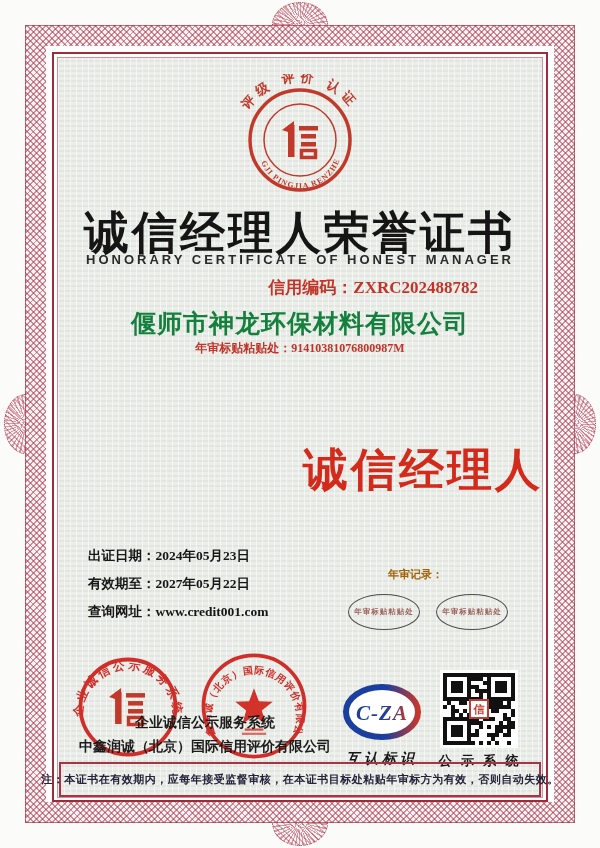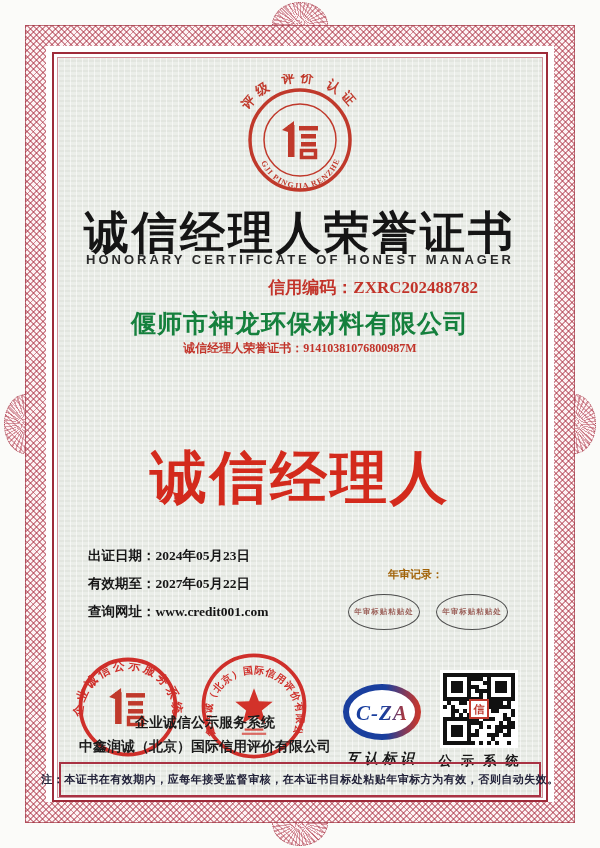--- a/index.html
+++ b/index.html
@@ -45,22 +45,22 @@
   .credit-line { left:0; top:276px; width:478px; text-align:right;
     font-size:17px; font-weight:bold; color:#c2342a; white-space:nowrap; }
 
   
   .company { left:57px; top:307px; width:486px; text-align:center;
     font-size:25px; font-weight:bold; color:#15803d; letter-spacing:1px; white-space:nowrap; }
   .uscc { left:57px; top:340px; width:486px; text-align:center;
     font-size:12px; font-weight:bold; color:#c2342a; white-space:nowrap; }
   .person { left:57px; top:372px; width:486px; text-align:center;
     font-size:44px; font-weight:bold; color:#111; letter-spacing:10px; white-space:nowrap; }
-  .honor { left:57px; top:440px; width:486px; text-align:center;
-    font-size:57px; font-weight:bold; color:#d32a1c; letter-spacing:3px; white-space:nowrap; }
+  .honor { left:57px; top:440px; width:486px; text-align:right;
+    font-size:45px; font-weight:bold; color:#d32a1c; letter-spacing:3px; white-space:nowrap; }
 
   
   .details { left:88px; top:547px; }
   .drow { font-size:13.5px; font-weight:bold; color:#161616; margin-bottom:10px; white-space:nowrap; }
   .annual-label { left:388px; top:567px; font-size:11px; font-weight:bold; color:#a16207; white-space:nowrap; }
   .slot { width:72px; height:36px; border:1.5px solid #4d4d4d; border-radius:50%;
     display:flex; align-items:center; justify-content:center;
     font-size:7.5px; color:#9c625b; font-weight:bold; letter-spacing:1px; white-space:nowrap; }
   .slot1 { left:348px; top:594px; } .slot2 { left:436px; top:594px; }
 
@@ -126,21 +126,21 @@
         <textPath href="#arcBotEn" startOffset="50%" text-anchor="middle">PINGJI PINGJIA RENZHENG</textPath>
       </text>
       <use href="#xin-logo" transform="translate(60,43)"></use>
     </svg>
 
     <div class="abs title">诚信经理人荣誉证书</div>
     <div class="abs subtitle">HONORARY CERTIFICATE OF HONEST MANAGER</div>
     <div class="abs credit-line"><span>信用编码：</span><span>ZXRC202488782</span></div>
 
     <div class="abs company">偃师市神龙环保材料有限公司</div>
-    <div class="abs uscc"><span>诚信经理人荣誉证书：</span><span>91410381076800987M</span></div>
+    <div class="abs uscc"><span>年审标贴粘贴处：</span><span>91410381076800987M</span></div>
     <div class="abs honor">诚信经理人</div>
 
     <div class="abs details">
       <div class="drow"><span>出证日期：</span><span>2024年05月23日</span></div>
       <div class="drow"><span>有效期至：</span><span>2027年05月22日</span></div>
       <div class="drow"><span>查询网址：</span><span>www.credit001.com</span></div>
     </div>
 
     <div class="abs annual-label">年审记录：</div>
     <div class="abs slot slot1">年审标贴粘贴处</div>

